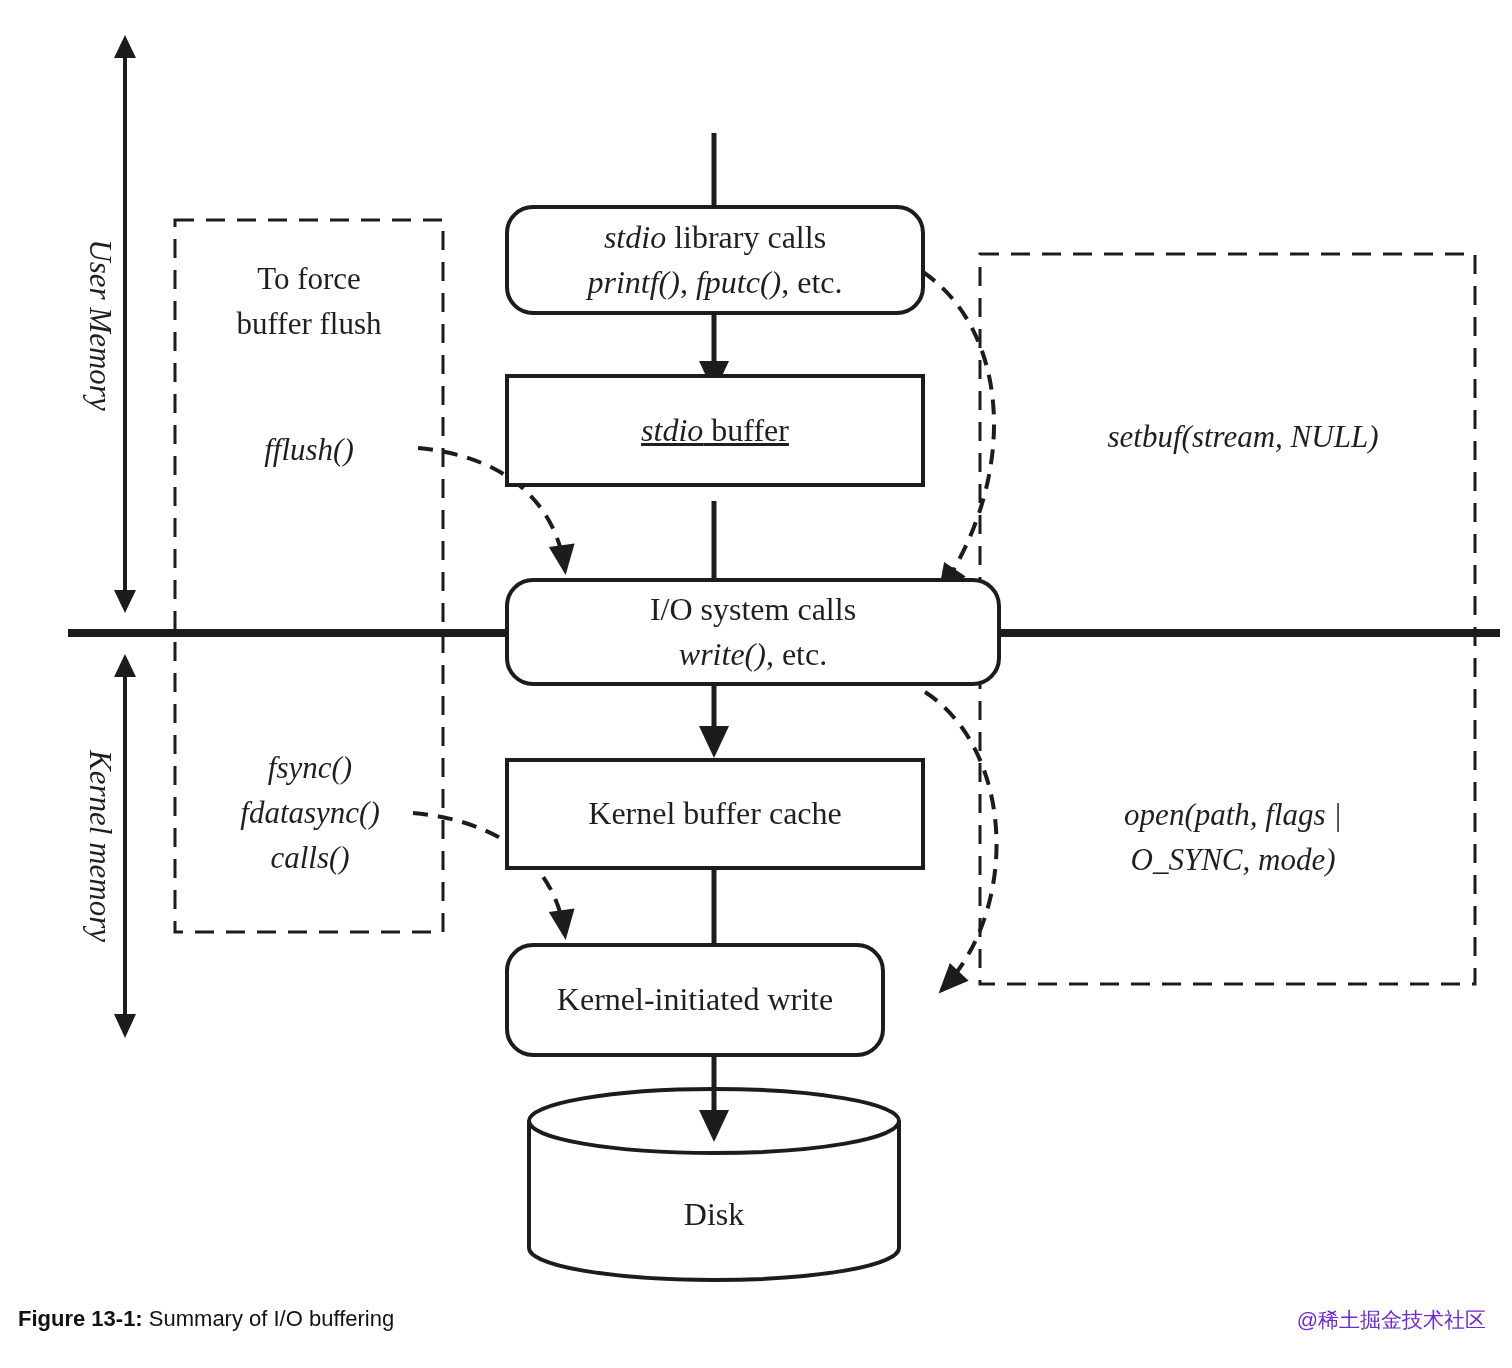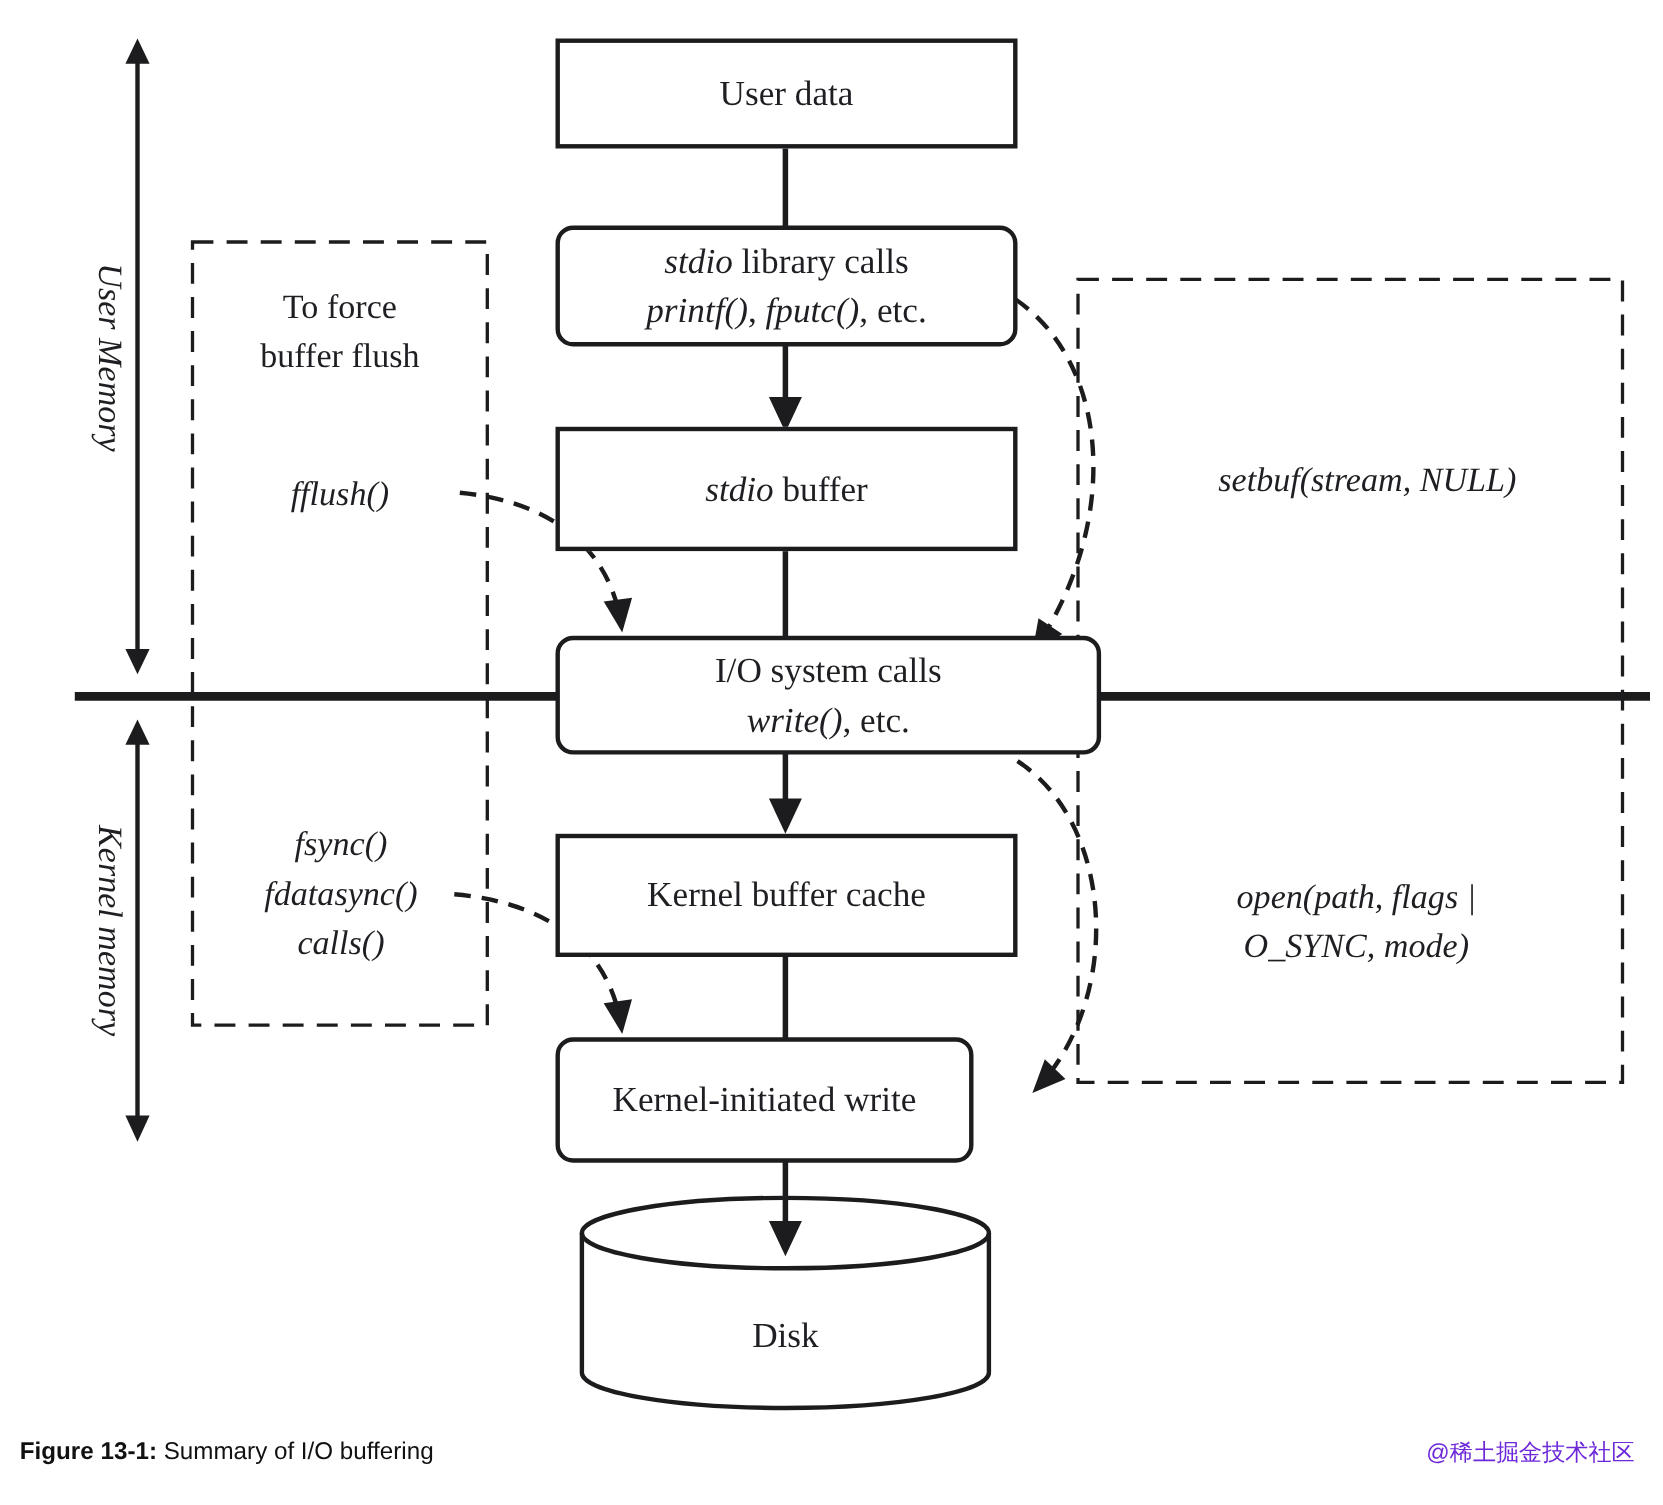--- a/index.html
+++ b/index.html
@@ -8,21 +8,21 @@
     font-family:"Liberation Serif","DejaVu Serif",serif;
     color:#1f1f23;overflow:hidden;
   }
   .stage{position:relative;width:1512px;height:1368px;}
   .layer{position:absolute;left:0;top:0;z-index:1;}
   .box{
     position:absolute;background:#ffffff;border:4px solid #1c1c1e;
     display:flex;align-items:center;justify-content:center;text-align:center;
     box-sizing:border-box;z-index:2;font-size:32px;line-height:1.42;
   }
-  .rounded{border-radius:16px;}
+  .rounded{border-radius:28px;}
   .it{font-style:italic;}
   .ann{
     position:absolute;transform:translate(-50%,-50%);text-align:center;
     font-size:31px;line-height:1.45;z-index:2;white-space:nowrap;
   }
   .vlabel{
     position:absolute;font-style:italic;font-size:31px;white-space:nowrap;
     transform:translate(-50%,-50%) rotate(90deg);z-index:2;
   }
   .caption{
@@ -82,32 +82,29 @@
       <path d="M 529 1121 L 529 1248 A 185 32 0 0 0 899 1248 L 899 1121" fill="#ffffff" stroke="#1c1c1e" stroke-width="4"></path>
       <ellipse cx="714" cy="1121" rx="185" ry="32" fill="#ffffff" stroke="#1c1c1e" stroke-width="4"></ellipse>
     </g>
 
     <g stroke="#1c1c1e" stroke-width="5" fill="#1c1c1e">
       <line x1="714" y1="1055" x2="714" y2="1112"></line>
       <polygon points="699,1110 729,1110 714,1142" stroke="none"></polygon>
     </g>
   </svg>
 
-  <div class="box" style="left:505px;top:35px;width:420px;height:100px;">
-    <div>User data</div>
-  </div>
 
   <div class="box rounded" style="left:505px;top:205px;width:420px;height:110px;">
     <div>
       <div><span class="it">stdio</span><span> library calls</span></div>
       <div><span class="it">printf()</span><span>, </span><span class="it">fputc()</span><span>, etc.</span></div>
     </div>
   </div>
 
-  <div class="box" style="left:505px;top:388px;width:420px;height:113px;">
+  <div class="box" style="left:505px;top:374px;width:420px;height:113px;text-decoration:underline;">
     <div>
       <span class="it">stdio</span><span> buffer</span>
     </div>
   </div>
 
   <div class="box rounded" style="left:505px;top:578px;width:496px;height:108px;">
     <div>
       <div><span>I/O system calls</span></div>
       <div><span class="it">write()</span><span>, etc.</span></div>
     </div>

